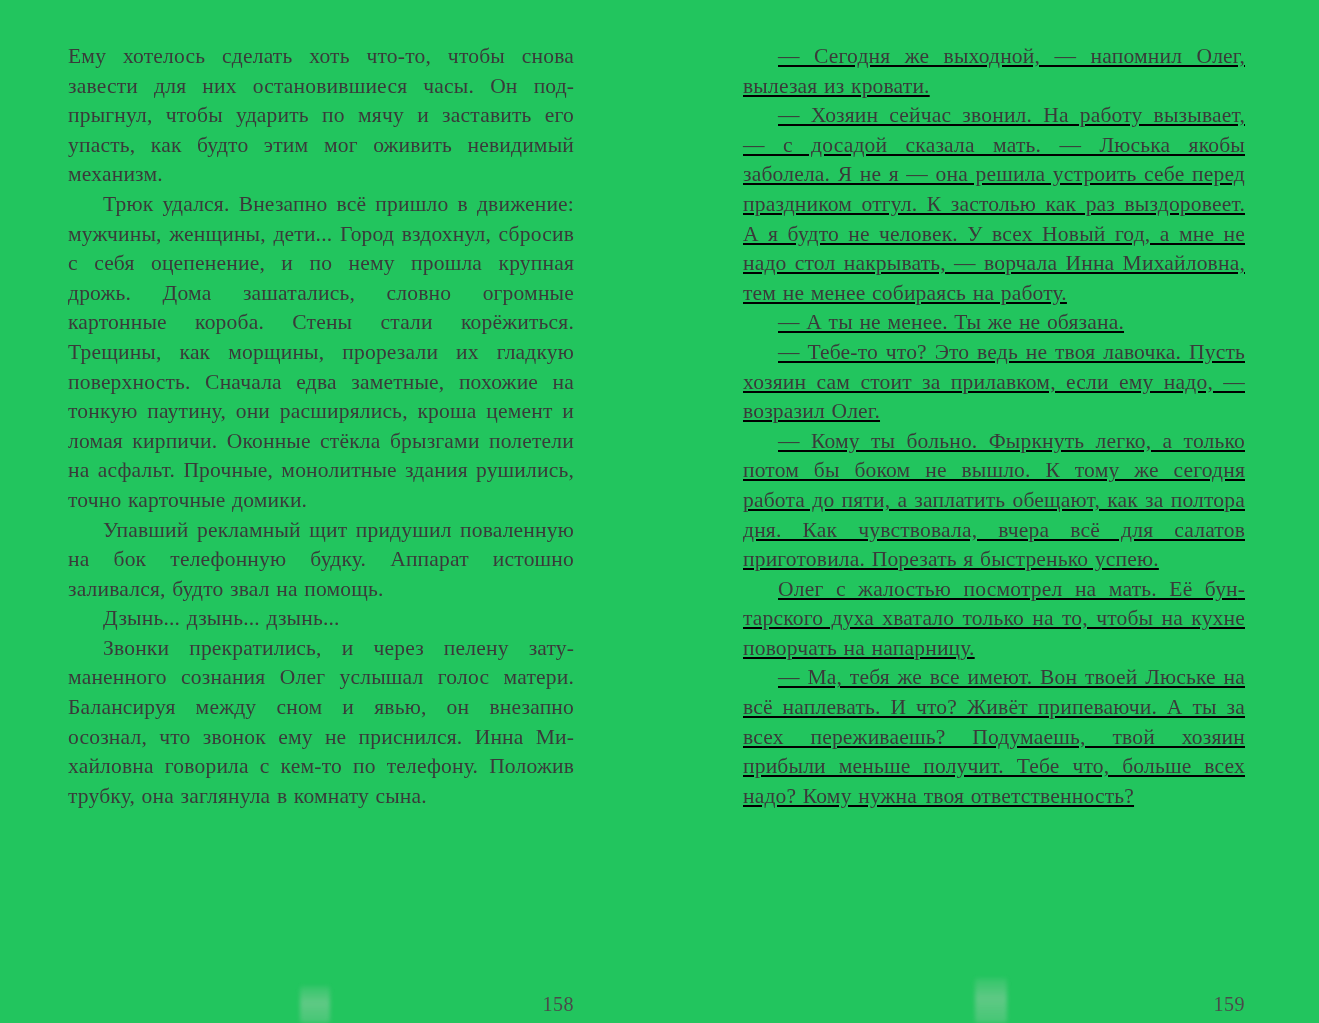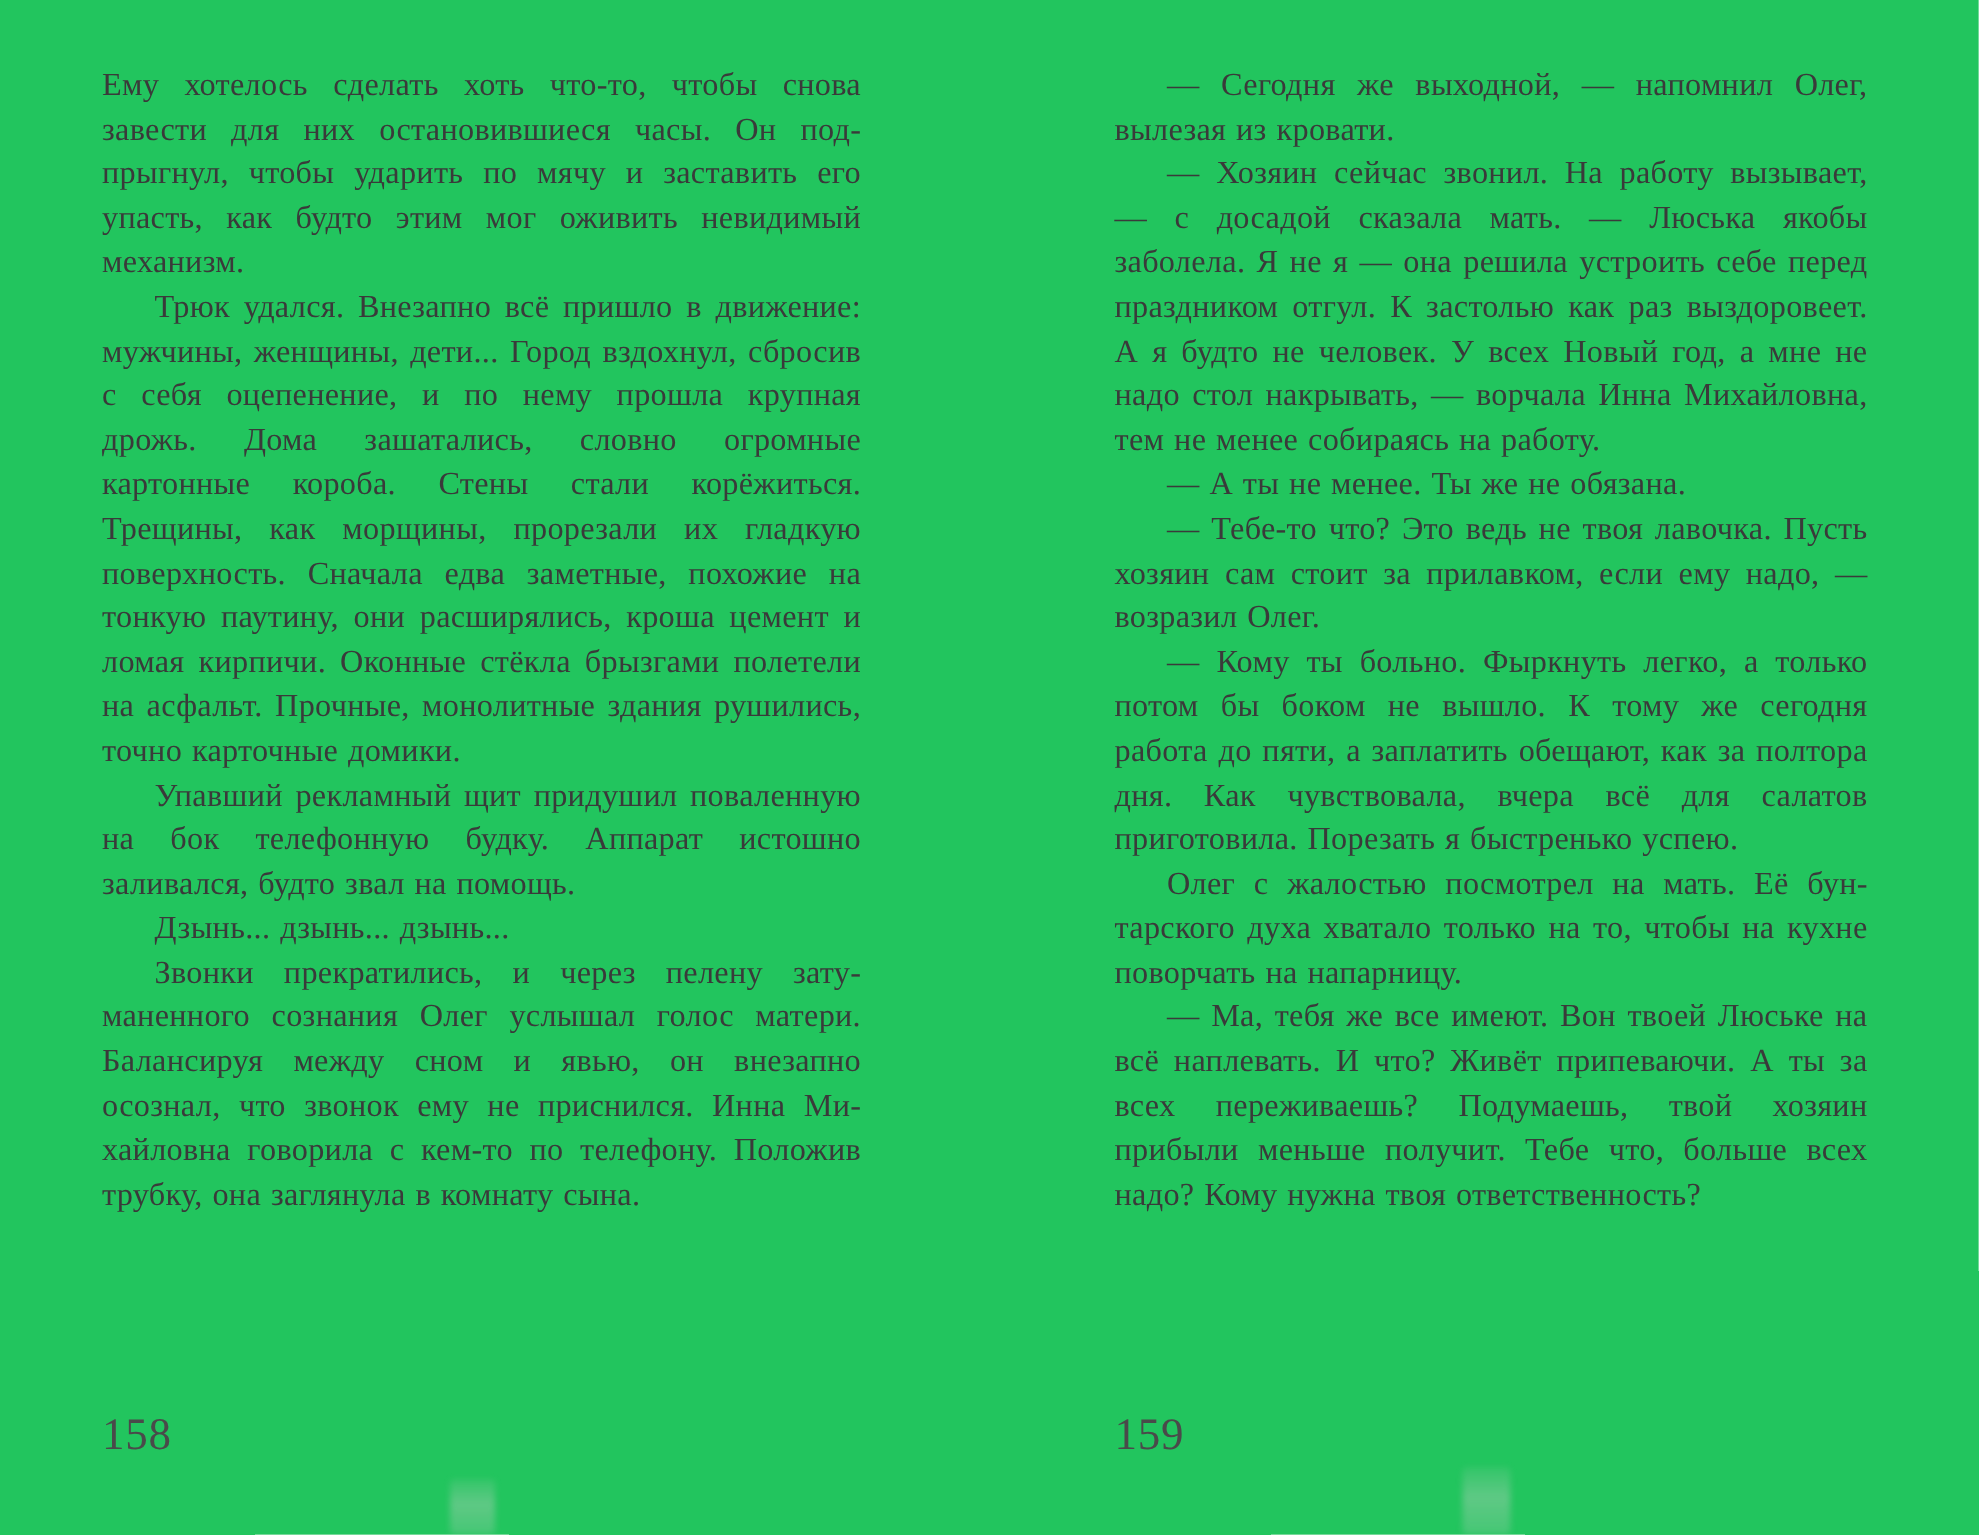--- a/index.html
+++ b/index.html
@@ -18,41 +18,41 @@
     position: absolute;
     inset: 0;
     background: #22c55e;
   }
   .page {
     position: absolute;
     top: 0;
     height: 100%;
   }
   .page-left  { left: 68px;  width: 506px; }
-  .page-right { left: 743px; width: 502px; }
+  .page-right { left: 743px; width: 502px; text-decoration: underline; }
   .page-text {
     margin-top: 42px;
     font-size: 21.5px;
     line-height: 29.6px;
     text-align: justify;
     color: #3a3a3a;
     letter-spacing: 0.2px;
     word-spacing: 1px;
     -webkit-hyphens: manual;
     hyphens: manual;
   }
   .para { margin: 0; }
   .para.indent { text-indent: 35px; }
   .page-number {
     position: absolute;
-    top: 940px;
+    top: 993px;
     left: 0;
     width: 100%;
-    text-align: left;
-    font-size: 30px;
+    text-align: right;
+    font-size: 20px;
     color: #4a4a4a;
     letter-spacing: 0.5px;
   }
   
   .smudge {
     position: absolute;
     pointer-events: none;
     background: linear-gradient(180deg,
       rgba(196, 208, 198, 0.10) 0%,
       rgba(196, 208, 198, 0.38) 45%,

